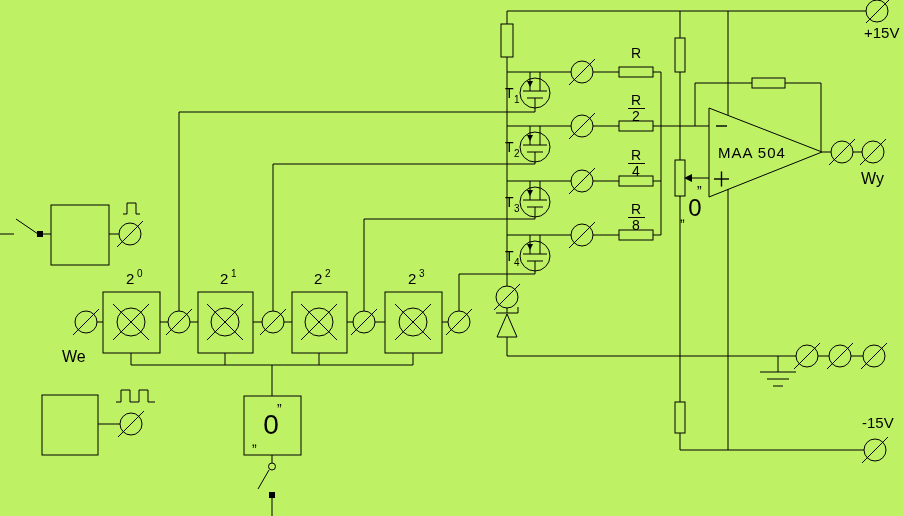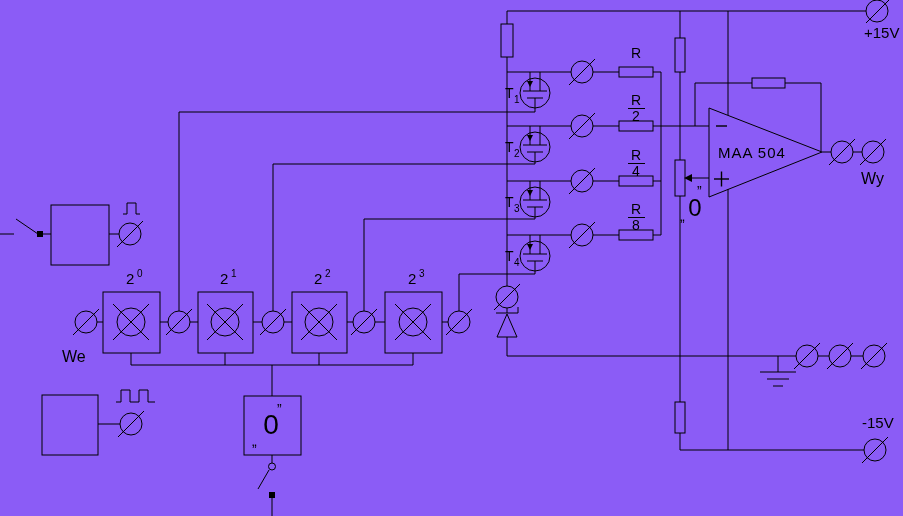--- a/index.html
+++ b/index.html
@@ -1,16 +1,16 @@
 <!DOCTYPE html>
 <html><head>
 <meta charset="utf-8">
 <style>
   html,body{margin:0;padding:0;background:#ffffff;}
-  .stage{width:903px;height:516px;position:relative;background:#8b5cf6;}
+  .stage{width:903px;height:516px;position:relative;background:#bef264;}
   svg{display:block;}
   svg text{font-family:"Liberation Sans","DejaVu Sans",sans-serif;fill:#000;}
   .w{stroke:#000;stroke-width:1;fill:none;}
   .w2{stroke:#000;stroke-width:1.4;fill:none;}
   .f{fill:#000;stroke:none;}
   .tm{text-anchor:middle;}
 </style>
 </head>
 <body>
 

